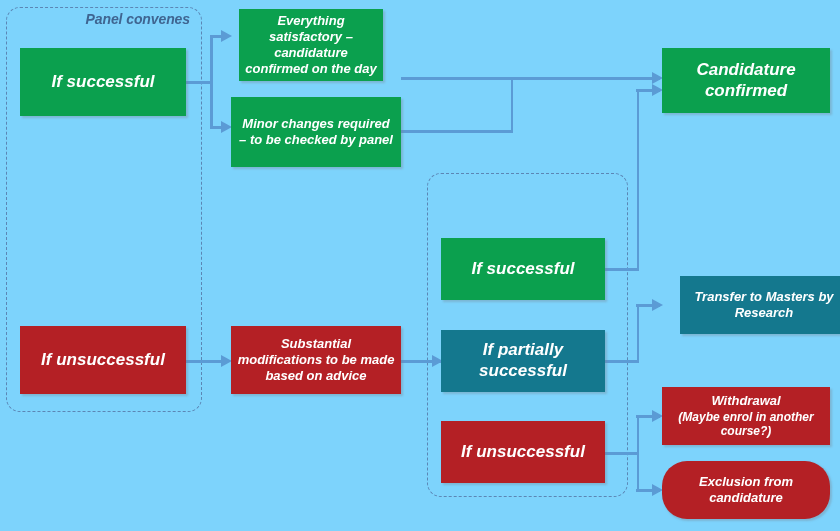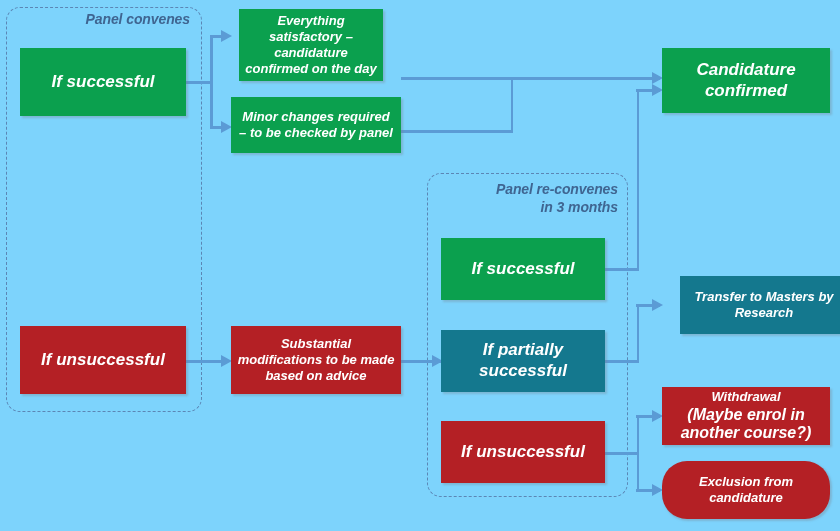--- a/index.html
+++ b/index.html
@@ -46,21 +46,21 @@
     line-height: 1.22;
     padding: 2px 6px;
     box-shadow: 1.5px 1.5px 2px rgba(120,130,140,0.35);
   }
   .node.green  { background: #0ba04e; }
   .node.red    { background: #b42025; }
   .node.teal   { background: #14788e; }
   .node .inner { width: 100%; }
   .node .sub {
     display: block;
-    font-size: 16px;
+    font-size: 12px;
     font-weight: bold;
     line-height: 1.18;
     margin-top: 1px;
   }
   .conn {
     position: absolute;
     background: #5b9bd5;
   }
   .conn.h { height: 2.5px; }
   .conn.v { width: 2.5px; }
@@ -76,22 +76,20 @@
 </style>
 </head>
 <body>
 
 <div id="canvas">
 
   <div class="group-box" style="left:6px; top:7px; width:196px; height:405px;"></div>
   <div class="group-label" style="left:22px; top:10px; width:168px;">Panel convenes</div>
 
   <div class="group-box" style="left:427px; top:173px; width:201px; height:324px;"></div>
-  <div class="group-label" style="left:437px; top:180px; width:181px;">Panel re-convenes</div>
-  <div class="group-label" style="left:437px; top:198px; width:181px;">in 3 months</div>
 
   <div class="conn h" style="left:186px; top:81px; width:26px;"></div>
   <div class="conn v" style="left:210px; top:36px; width:2.5px; height:91px;"></div>
   <div class="conn h" style="left:210px; top:35px; width:14px;"></div>
   <div class="arrow" style="left:221px; top:29.5px;"></div>
   <div class="conn h" style="left:210px; top:126px; width:14px;"></div>
   <div class="arrow" style="left:221px; top:120.5px;"></div>
 
   <div class="conn h" style="left:401px; top:77px; width:112px;"></div>
   <div class="conn v" style="left:510.5px; top:77px; height:1px;"></div>
@@ -129,21 +127,21 @@
   </div>
 
   <div class="node red f14" style="left:20px; top:326px; width:166px; height:68px;">
     <span class="inner">If unsuccessful</span>
   </div>
 
   <div class="node green f13" style="left:239px; top:9px; width:144px; height:72px;">
     <span class="inner">Everything satisfactory – candidature confirmed on the day</span>
   </div>
 
-  <div class="node green f13" style="left:231px; top:97px; width:170px; height:56px;">
+  <div class="node green f13" style="left:231px; top:97px; width:170px; height:70px;">
     <span class="inner">Minor changes required – to be checked by panel</span>
   </div>
 
   <div class="node red f13" style="left:231px; top:326px; width:170px; height:68px;">
     <span class="inner">Substantial modifications to be made based on advice</span>
   </div>
 
   <div class="node green f14" style="left:662px; top:48px; width:168px; height:65px;">
     <span class="inner">Candidature confirmed</span>
   </div>

